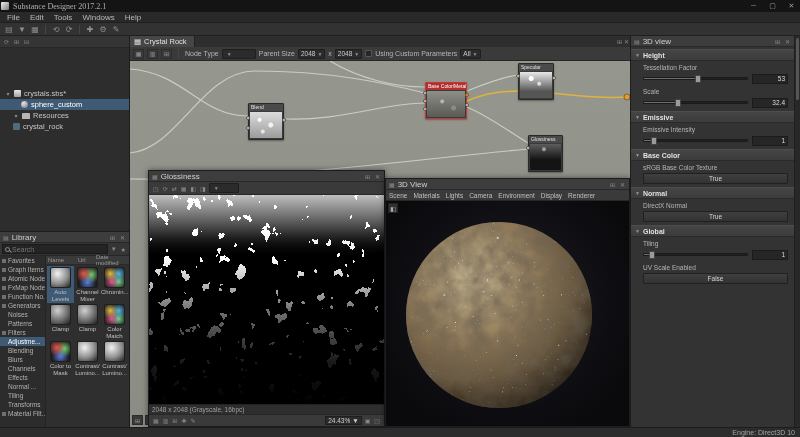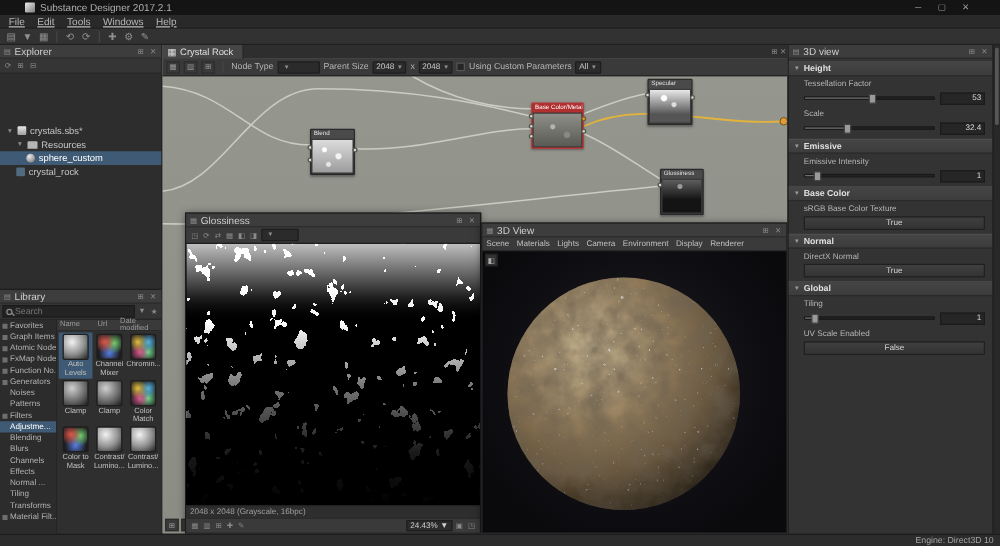--- a/index.html
+++ b/index.html
@@ -1,26 +1,26 @@
 <!DOCTYPE html>
 <html><head>
 <meta charset="utf-8">
 <style>
 *{margin:0;padding:0;box-sizing:border-box;}
 html,body{width:800px;height:437px;overflow:hidden;}
 body{font-family:"Liberation Sans","DejaVu Sans",sans-serif;background:#1a1a1a;color:#c5c5c5;}
 .app{position:relative;width:800px;height:437px;background:#2b2b2b;overflow:hidden;}
 
 
-.titlebar{position:absolute;top:0;left:0;right:0;height:12px;background:#141414;display:flex;align-items:center;gap:4px;padding:0 20px;font-size:8px;color:#b0b0b0;}
+.titlebar{position:absolute;top:0;left:0;right:0;height:12px;background:#141414;display:flex;align-items:center;gap:4px;padding:0 1px;font-size:8px;color:#b0b0b0;font-family:Liberation Serif, serif;}
 .app-logo{width:8px;height:8px;border-radius:1px;background:linear-gradient(135deg,#f0f0f0,#7a7a7a);flex:none;}
 .tspacer{flex:1;}
 .winbtn{width:15px;height:10px;display:flex;align-items:center;justify-content:center;font-size:7px;color:#9a9a9a;}
 .menubar{position:absolute;top:12px;left:0;right:0;height:11px;background:#292929;border-bottom:1px solid #1f1f1f;display:flex;align-items:center;font-size:8px;color:#b8b8b8;padding-left:2px;}
-.menu-item{padding:0 5px;height:100%;display:flex;align-items:center;text-decoration:underline;}
+.menu-item{padding:0 5px;height:100%;display:flex;align-items:center;}
 .toolbar{position:absolute;top:23px;left:0;right:0;height:13px;background:#323232;border-bottom:1px solid #202020;display:flex;align-items:center;gap:1px;padding-left:3px;}
 .tool-ic{min-width:12px;height:11px;display:flex;align-items:center;justify-content:center;font-size:8px;color:#8f8f8f;}
 .tool-sep{width:1px;height:9px;background:#454545;margin:0 3px;}
 
 
 .main{position:absolute;top:36px;left:0;right:0;bottom:10px;}
 .statusbar{position:absolute;left:0;right:0;bottom:0;height:10px;background:#2c2c2c;border-top:1px solid #1c1c1c;display:flex;align-items:center;justify-content:flex-end;padding-right:5px;font-size:7px;color:#a5a5a5;}
 
 
 .phead{height:11px;background:#3d3d3d;border-bottom:1px solid #282828;display:flex;align-items:center;gap:3px;padding:0 3px;font-size:8px;color:#cfcfcf;flex:none;}
@@ -164,46 +164,39 @@
     <span class="tool-ic">✚</span>
     <span class="tool-ic">⚙</span>
     <span class="tool-ic">✎</span>
   </div>
 
   <div class="main">
 
     <div class="left">
 
       <div class="explorer">
-        <div class="phead">
-          <span class="pic">▤</span>
-          <span>Explorer</span>
-          <span class="sp"></span>
-          <span class="hic">⊞</span>
-          <span class="hic">✕</span>
-        </div>
         <div class="exp-tools">
           <span class="hic">⟳</span>
           <span class="hic">⊞</span>
           <span class="hic">⊟</span>
         </div>
         <div class="tree">
           <div class="trow">
             <span class="tw">▾</span>
             <span class="ic-pkg"></span>
             <span>crystals.sbs*</span>
           </div>
+          <div class="trow ind2 sel">
+            <span class="ic-sphere"></span>
+            <span>sphere_custom</span>
+          </div>
           <div class="trow ind1">
             <span class="tw">▾</span>
             <span class="ic-folder"></span>
             <span>Resources</span>
-          </div>
-          <div class="trow ind2 sel">
-            <span class="ic-sphere"></span>
-            <span>sphere_custom</span>
           </div>
           <div class="trow ind1">
             <span class="ic-graph"></span>
             <span>crystal_rock</span>
           </div>
         </div>
       </div>
 
       <div class="library">
         <div class="phead">

